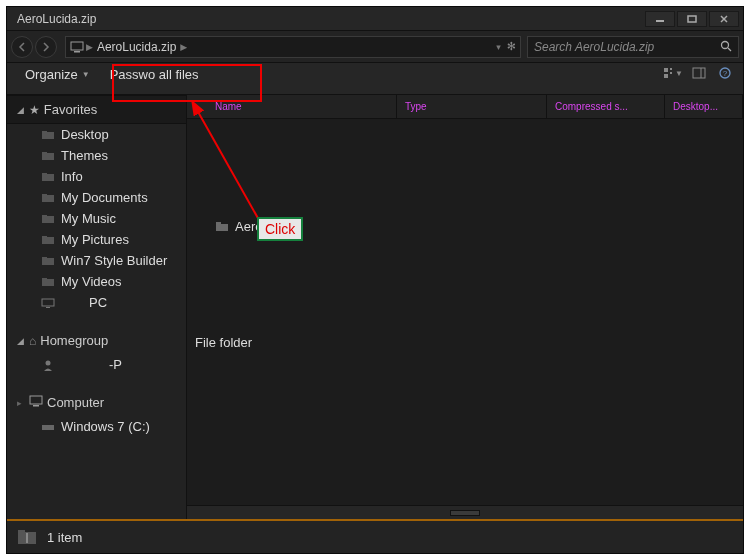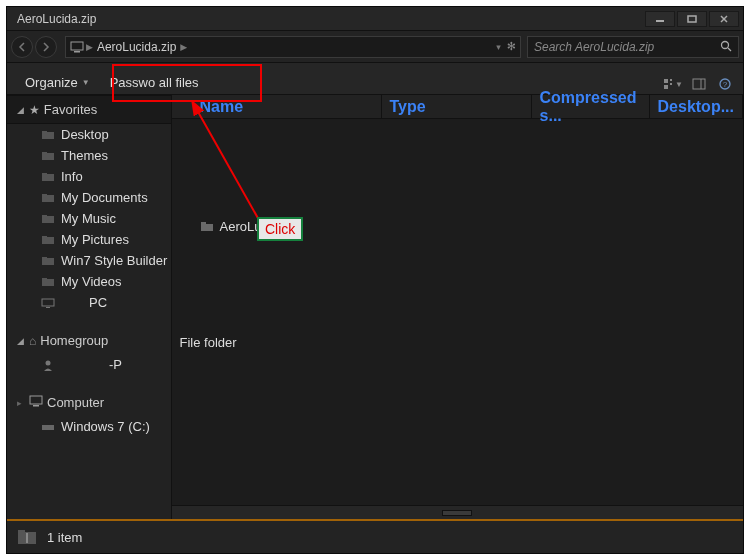--- a/index.html
+++ b/index.html
@@ -18,40 +18,40 @@
   .navbtn { width: 22px; height: 22px; border-radius: 50%; border: 1px solid #3a3a3a; background: #1d1d1d; margin-right: 2px; display:flex; align-items:center; justify-content:center; }
   .navbtn svg { display:block; }
   .address { flex: 1; height: 22px; background: #1a1a1a; border: 1px solid #3a3a3a; margin: 0 6px; display: flex; align-items: center; color: #ccc; font-size: 12px; padding: 0 4px; }
   .address .crumb { padding: 0 4px; }
   .address .sep { color: #777; font-size:9px; }
   .searchbox { width: 212px; height: 22px; background: #1a1a1a; border: 1px solid #3a3a3a; display: flex; align-items: center; padding: 0 6px; }
   .searchbox input { flex:1; background: transparent; border: none; color: #ccc; font-size: 12px; outline:none; font-style: italic; }
   .searchbox input::placeholder { color:#888; font-style: italic;}
   .searchbox .sicon { color:#aaa; }
   
-  .toolbar { height: 32px; background: #262626; display: flex; align-items: flex-end; border-bottom: 1px solid #111; padding: 0 8px; position:relative; }
+  .toolbar { height: 32px; background: #262626; display: flex; align-items: flex-start; border-bottom: 1px solid #111; padding: 0 8px; position:relative; }
   .tbtn { color: #ddd; font-size: 13px; padding: 4px 10px; display:flex; align-items:center; background:transparent; }
   .tbtn .drop { margin-left:4px; font-size:8px; color:#999; }
   .tb-right { margin-left:auto; display:flex; align-items:center; gap:6px; }
   .tb-icon { width:20px; height:20px; color:#999; display:flex; align-items:center; justify-content:center; }
   .redbox { position:absolute; border:2px solid #e00; pointer-events:none; }
   
   .body { position:absolute; top:88px; bottom:34px; left:0; right:0; display:flex; }
   .sidebar { width:180px; background:#222; border-right:1px solid #111; color:#ccc; font-size:13px; overflow:hidden; }
   .sidebar .group-head { display:flex; align-items:center; padding:6px 6px 6px 10px; font-weight:400; }
   .sidebar .group-head.fav { background:#1a1a1a; border-bottom:1px solid #111; border-top:1px solid #111;}
   .sidebar .group-head .tri { font-size:9px; color:#999; margin-right:2px; width:10px; }
   .sidebar .group-head .star { color:#aaa; margin-right:4px; font-size:12px; }
   .sidebar .item { display:flex; align-items:center; padding:3px 4px 3px 34px; color:#ddd; white-space:nowrap; overflow:hidden; }
   .sidebar .item .ico { width:14px; height:12px; margin-right:6px; display:inline-flex; align-items:center; justify-content:center; color:#888; }
   .sidebar .item .ico svg { display:block; }
   .sidebar .spacer { height:14px; }
   
   .content { flex:1; background:#1c1c1c; display:flex; flex-direction:column; position:relative; }
-  .colhead { height:24px; background:#222; display:flex; border-bottom:1px solid #111; color:#3b82f6; font-size:16px;font-weight:bold; }
+  .colhead { height:24px; background:#222; display:flex; border-bottom:1px solid #111; color:#d946ef; font-size:10px; }
   .colhead .col { padding:4px 8px; border-right:1px solid #111; display:flex; align-items:center; }
   .col.name { flex:0 0 210px; padding-left:28px; }
   .col.type { flex:0 0 150px; }
   .col.comp { flex:0 0 118px; }
   .col.pass { flex:1; }
   .rows { flex:1; position:relative; }
   .row { display:flex; color:#ddd; font-size:13px; padding:2px 0;flex-direction:column; }
   .row .cell { padding:4px 8px; }
   .row .cell.name { flex:0 0 210px; padding-left:28px; display:flex; align-items:center; }
   .row .cell.name .fico { width:14px; height:12px; margin-right:6px; }

